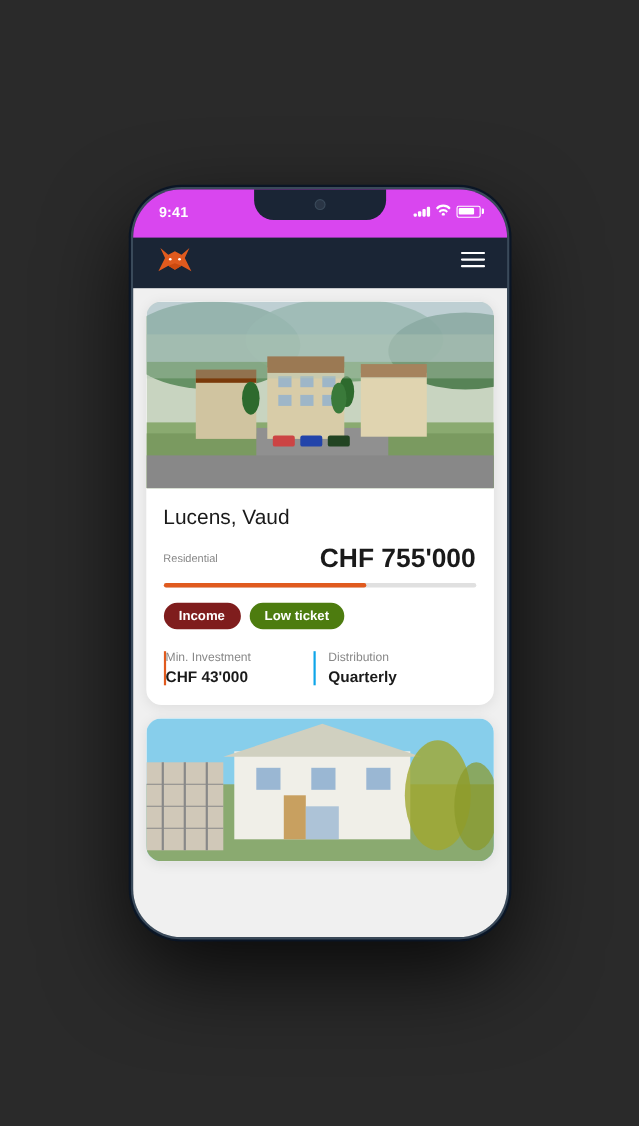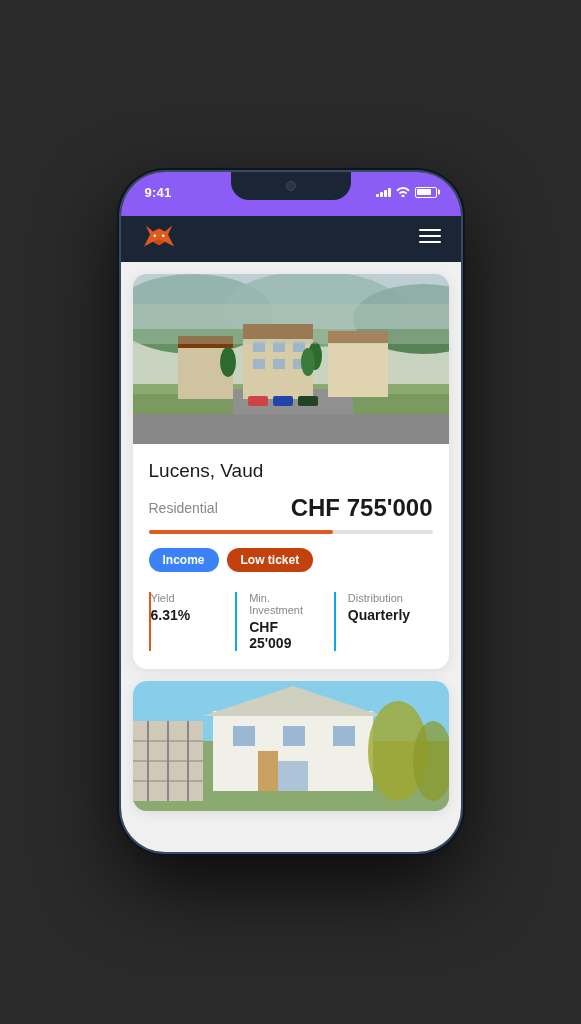--- a/index.html
+++ b/index.html
@@ -50,21 +50,21 @@
       width: 10px;
       height: 10px;
       background: #2a3545;
       border-radius: 50%;
       z-index: 21;
       border: 1px solid #3a4a5a;
     }
 
     
     .status-bar {
-      background: #8b5cf6;
+      background: #d946ef;
       height: 44px;
       display: flex;
       align-items: center;
       justify-content: space-between;
       padding: 12px 24px;
       padding-top: 8px;
       z-index: 10;
       flex-shrink: 0;
     }
 
@@ -196,21 +196,21 @@
 
     .property-meta-row {
       display: flex;
       align-items: center;
       justify-content: space-between;
       margin-bottom: 8px;
     }
 
     .property-type {
       color: #888;
-      font-size: 14px;
+      font-size: 10px;
     }
 
     .property-price {
       font-size: 24px;
       font-weight: 700;
       color: #1a1a1a;
     }
 
     .progress-bar-container {
       height: 4px;
@@ -235,26 +235,26 @@
     }
 
     .tag {
       padding: 5px 14px;
       border-radius: 20px;
       font-size: 12px;
       font-weight: 600;
     }
 
     .tag-income {
-      background: #3b82f6;
+      background: #7f1d1d;
       color: white;
     }
 
     .tag-low-ticket {
-      background: #c2410c;
+      background: #4d7c0f;
       color: white;
     }
 
     
     .stats-row {
       display: flex;
       gap: 0;
       padding: 4px 0 10px;
     }
 
@@ -409,26 +409,22 @@
           <div class="progress-bar-fill"></div>
         </div>
 
         <div class="tags-row">
           <span class="tag tag-income">Income</span>
           <span class="tag tag-low-ticket">Low ticket</span>
         </div>
 
         <div class="stats-row">
           <div class="stat-item">
-            <div class="stat-label">Yield</div>
-            <div class="stat-value">6.31%</div>
-          </div>
-          <div class="stat-item">
             <div class="stat-label">Min. Investment</div>
-            <div class="stat-value">CHF 25'009</div>
+            <div class="stat-value">CHF 43'000</div>
           </div>
           <div class="stat-item">
             <div class="stat-label">Distribution</div>
             <div class="stat-value">Quarterly</div>
           </div>
         </div>
       </div>
     </div>
 
     <div class="property-card-2">

